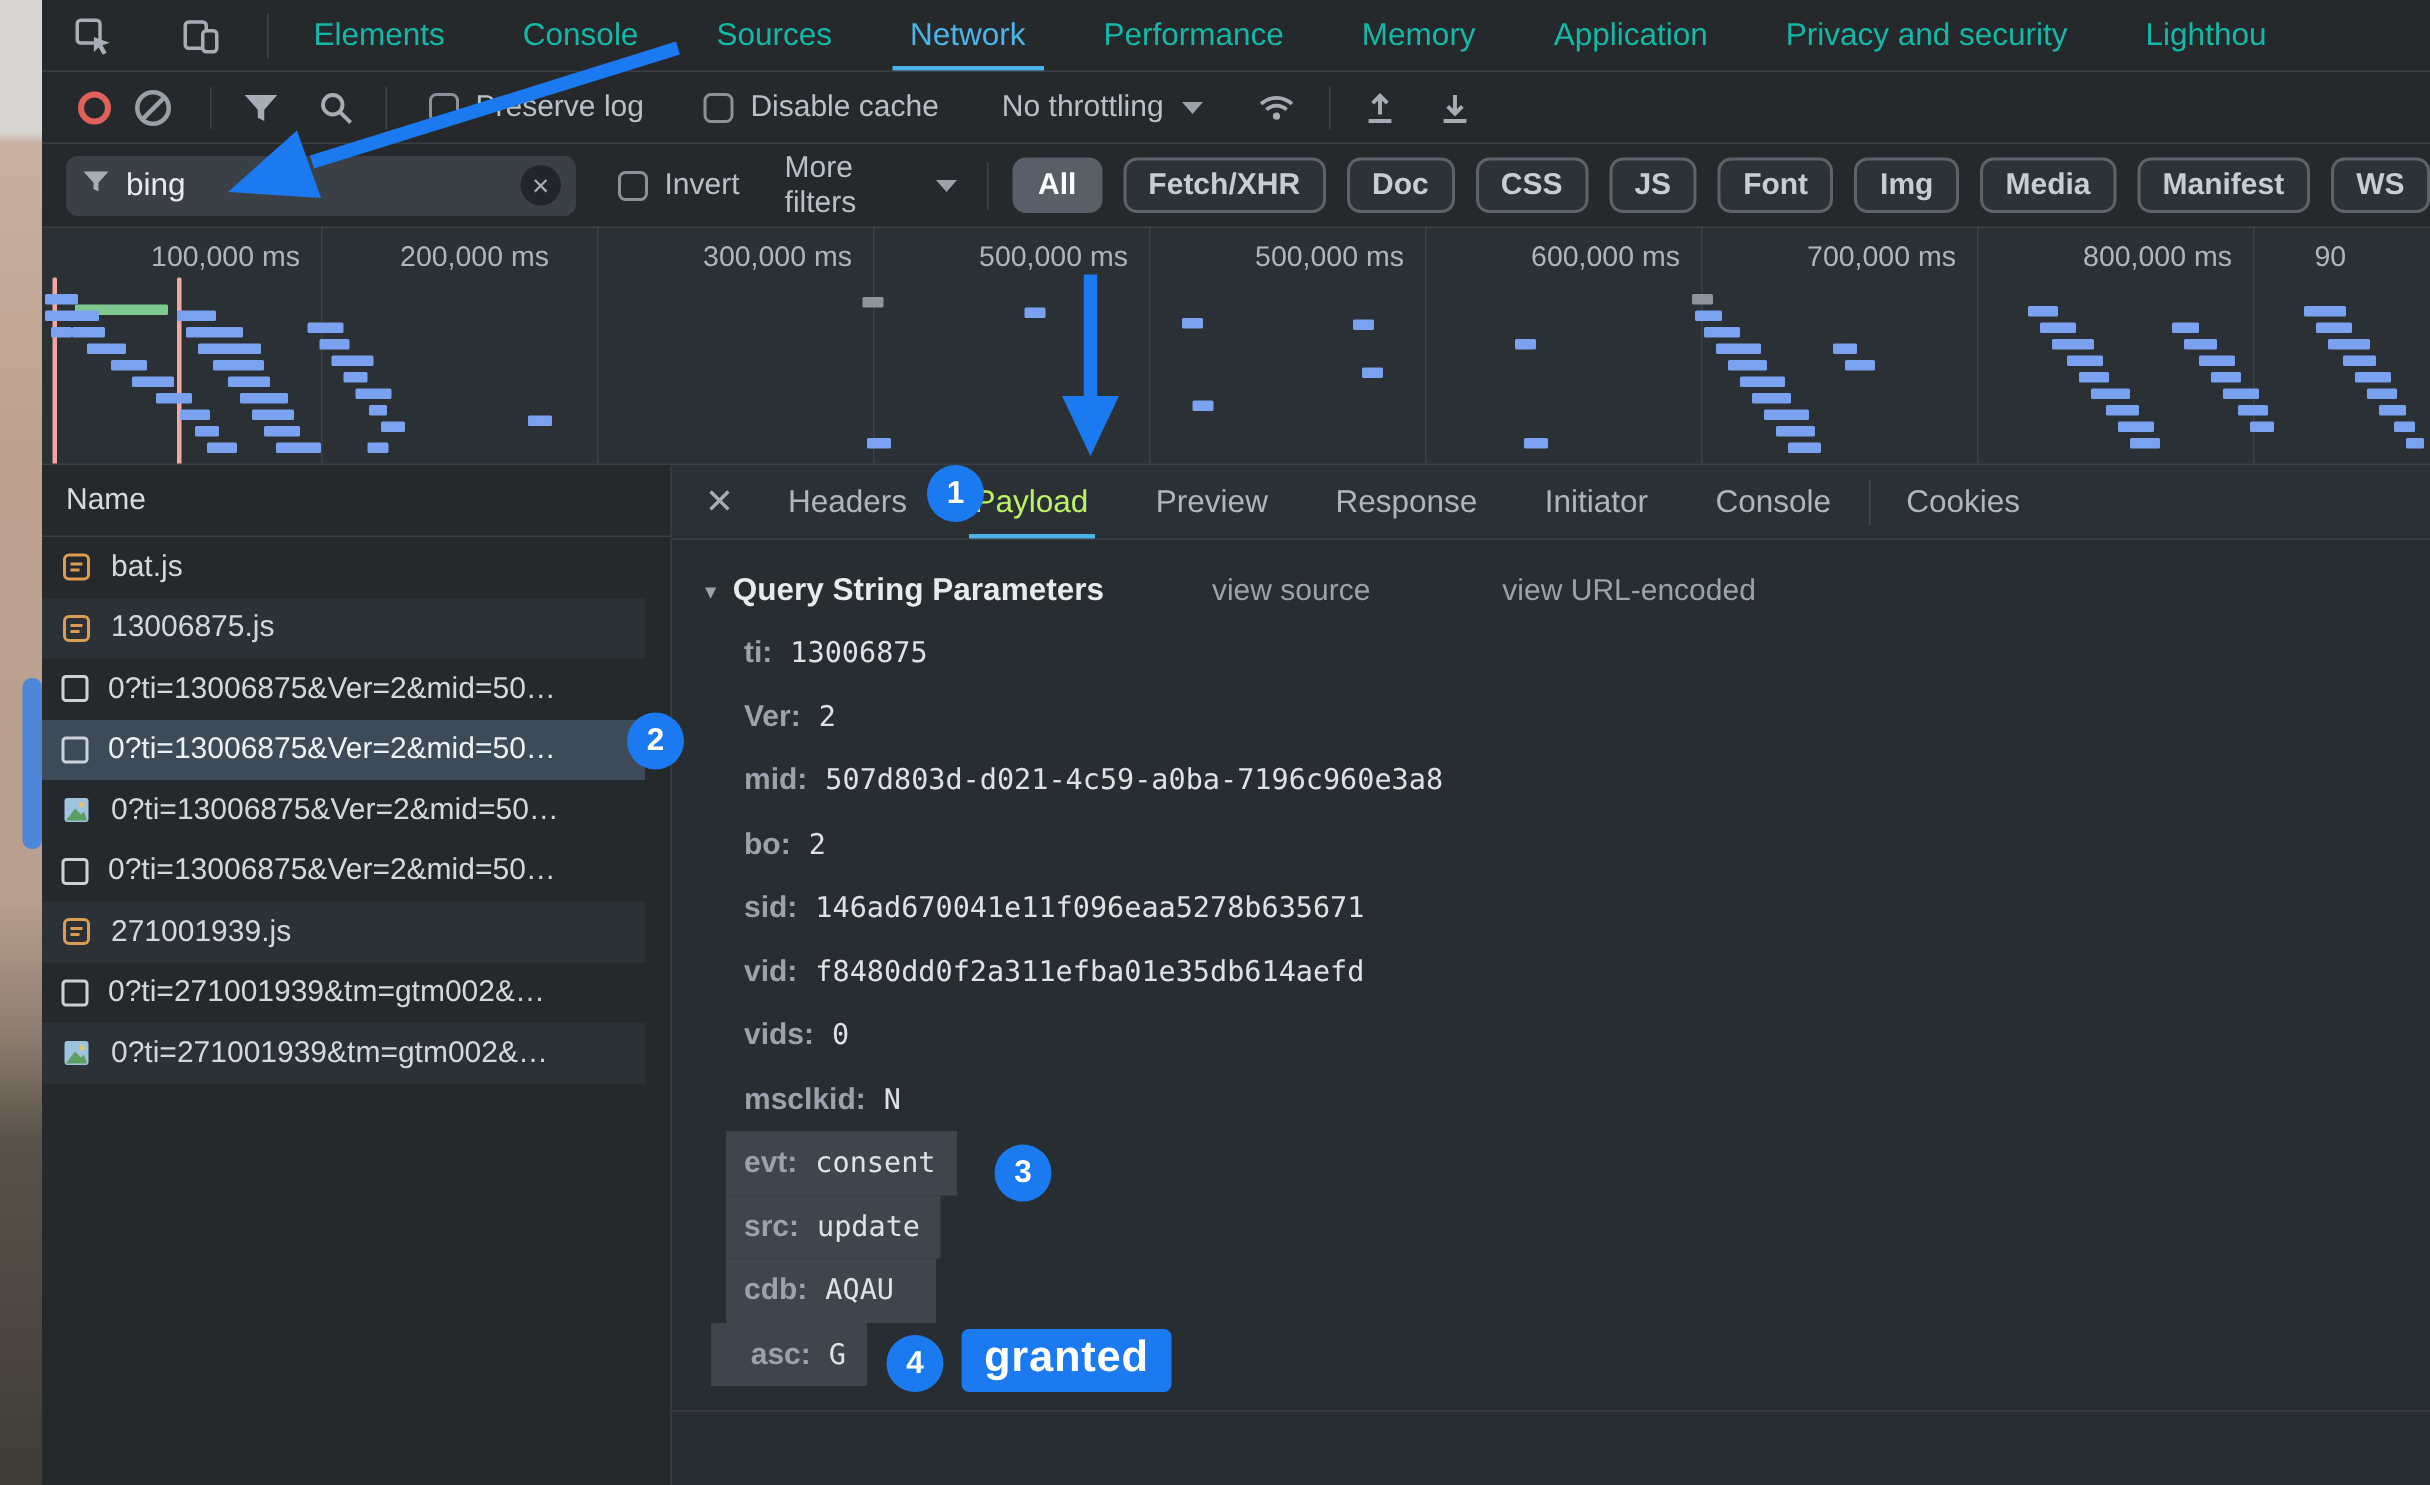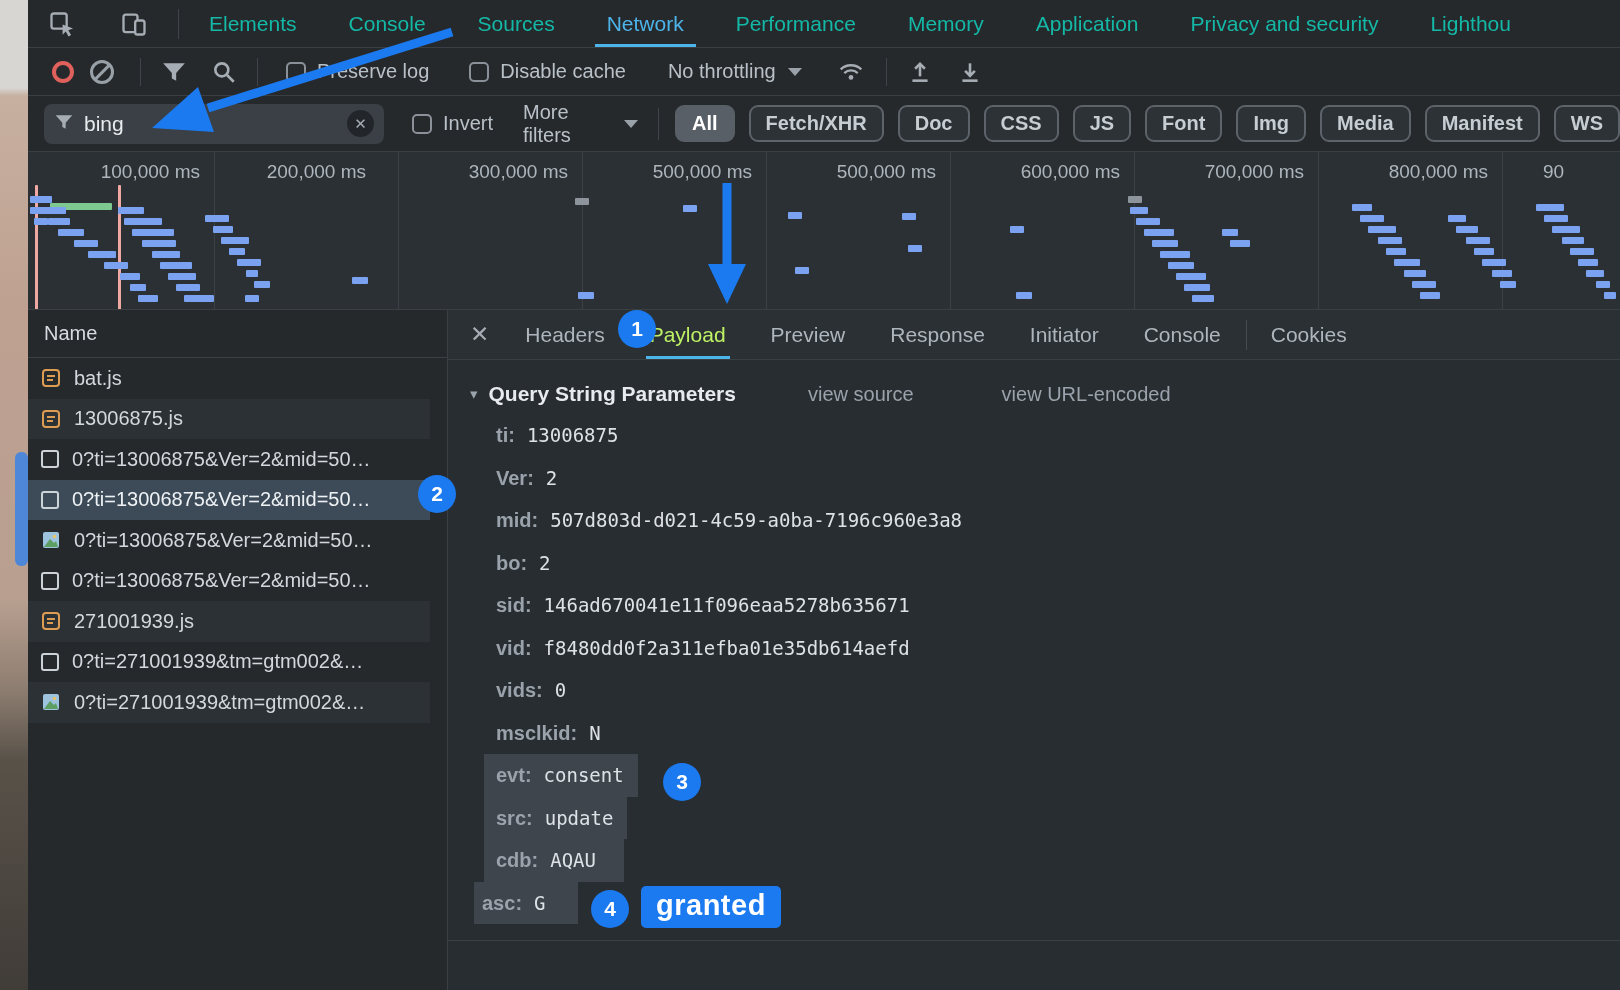--- a/index.html
+++ b/index.html
@@ -79,21 +79,21 @@
   .tri{color:#9aa2ab;font-size:15px;margin-right:11px;}
   .qsp-title{font-weight:700;color:#e8ebee;}
   .view-link{color:#9aa2ab;font-size:20px;}
   .view-src{margin-left:72px;}
   .view-url{margin-left:88px;}
   .param-row{height:42.5px;line-height:42.5px;padding-left:26px;font-size:20px;white-space:nowrap;}
   .pkey{color:#9aa2ab;font-weight:700;}
   .pkey::after{content:":";}
   .pval{color:#dde2e7;font-family:"DejaVu Sans Mono",monospace;font-size:19px;margin-left:12px;}
   .hl .hl-wrap{display:inline-block;background:#3e454c;min-width:140px;padding:0 14px 0 12px;margin-left:-12px;}
-  .hl.asc .hl-wrap{min-width:104px;margin-left:-22px;padding-left:8px;}
+  .hl.asc .hl-wrap{min-width:104px;margin-left:-22px;padding-left:8px;text-align:right;}
   .section-end{position:absolute;left:447px;top:940px;right:0;height:1px;background:#3a3f44;z-index:3;}
   
   .ann-svg{position:absolute;left:0;top:0;width:1620px;height:990px;z-index:10;pointer-events:none;}
   .badge{position:absolute;width:38px;height:38px;border-radius:50%;background:#1b7af0;color:#fff;
     font-size:21px;font-weight:700;display:flex;align-items:center;justify-content:center;z-index:11;}
   .granted{position:absolute;left:641px;top:886px;background:#1b7af0;color:#fff;font-size:29px;font-weight:700;
     padding:3px 15px 6px;border-radius:5px;z-index:11;letter-spacing:.5px;}
 </style>
 </head>
 <body>

